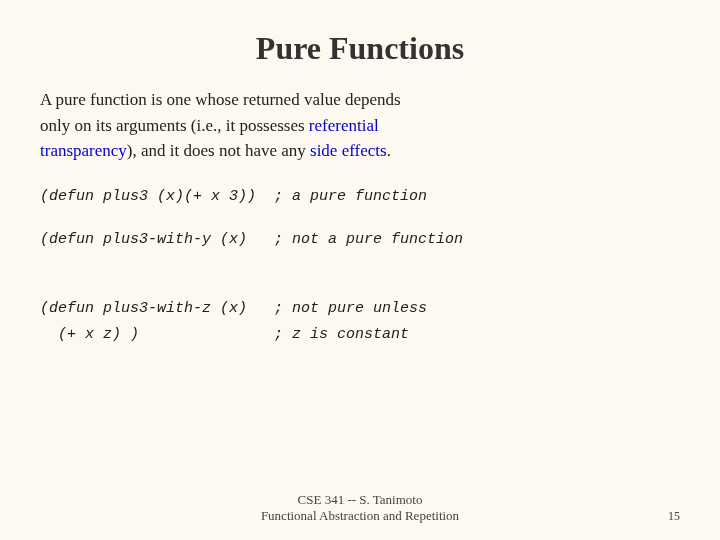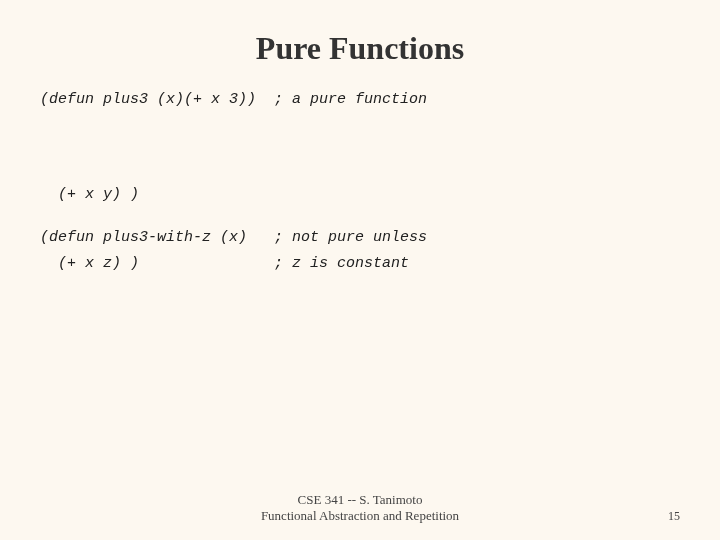--- a/index.html
+++ b/index.html
@@ -70,29 +70,32 @@
       font-family: 'Times New Roman', Times, serif;
     }
   </style>
 </head>
 <body>
 
 <div class="slide">
 
   <h1 class="title">Pure Functions</h1>
 
+  <p class="intro-text">
+    <span>A pure function is one whose returned value depends</span><br>
+    <span>only on its arguments (i.e., it possesses </span><span class="link-blue">referential<br>transparency</span><span>), and it does not have any </span><span class="link-blue">side effects</span><span>.</span>
+  </p>
 
   <div class="code-block">
     <span>(defun plus3 (x)(+ x 3))&nbsp; ; a pure function</span>
   </div>
 
   <div class="code-block">
+    <span>(defun plus3-with-y (x)&nbsp;&nbsp; ; not a pure function</span><br>
     <br>
-    <br>
-    <span>&nbsp;&nbsp;(+ x y) )</span>
   </div>
 
   <div class="code-block">
     <span>(defun plus3-with-z (x)&nbsp;&nbsp; ; not pure unless</span><br>
     <span>&nbsp;&nbsp;(+ x z) )&nbsp;&nbsp;&nbsp;&nbsp;&nbsp;&nbsp;&nbsp;&nbsp;&nbsp;&nbsp;&nbsp;&nbsp;&nbsp;&nbsp; ; z is constant</span>
   </div>
 
 </div>
 
 <div class="footer">

